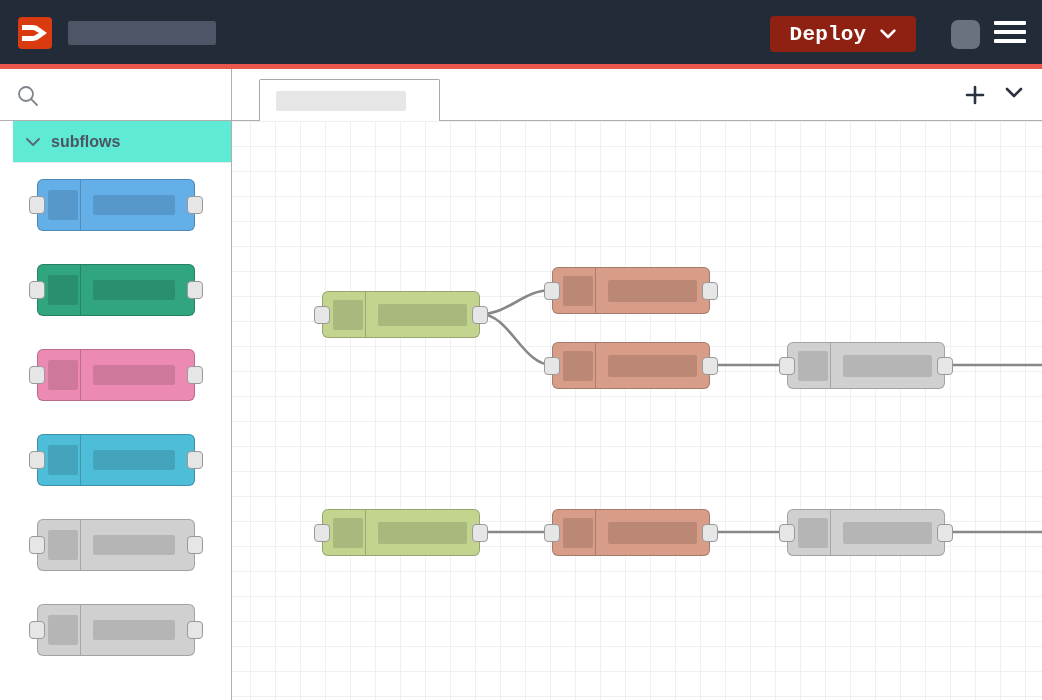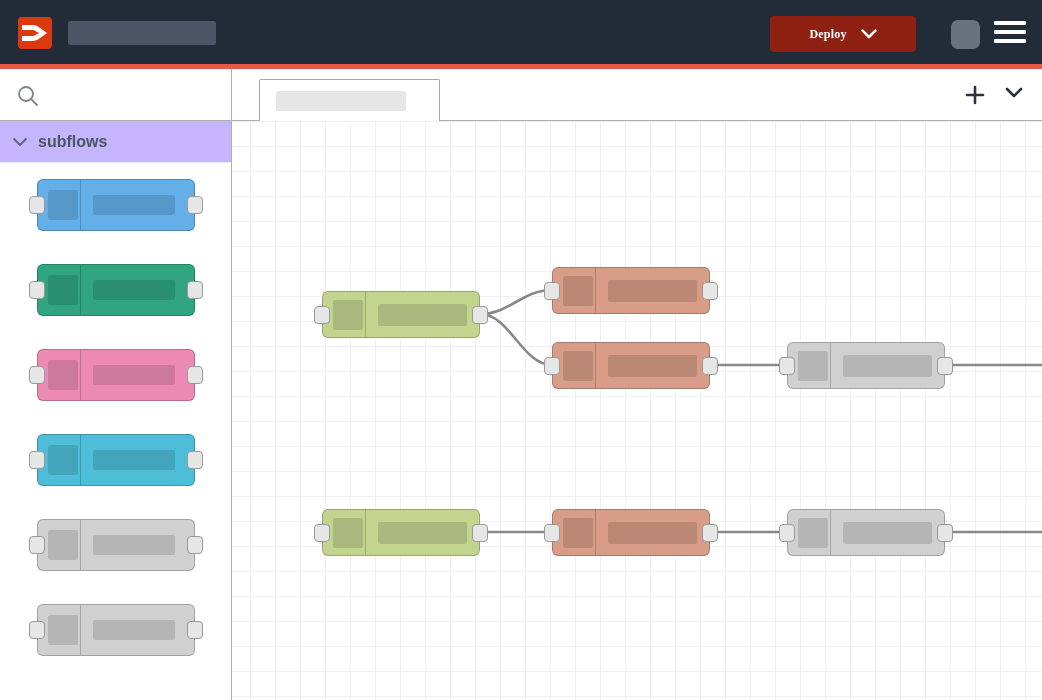--- a/index.html
+++ b/index.html
@@ -61,24 +61,24 @@
     display: flex;
     align-items: center;
     justify-content: center;
     gap: 14px;
     cursor: pointer;
     border: none;
     padding: 0;
   }
   .deploy-label {
     color: #ffffff;
-    font-size: 12px;
+    font-size: 21px;
     font-weight: bold;
     letter-spacing: 0.2px;
-    font-family: Liberation Serif, serif;
+    font-family: Liberation Mono, monospace;
   }
   .deploy-caret { display:block; }
   .user-btn {
     position: absolute;
     right: 62px; top: 20px;
     width: 29px; height: 29px;
     background: #69737f;
     border-radius: 7px;
     cursor: pointer;
   }
@@ -115,26 +115,27 @@
     border-bottom: 1px solid #afafaf;
     box-sizing: border-box;
   }
   .search-icon {
     position: absolute;
     left: 17px; top: 16px;
   }
   .palette-category {
     position: relative;
     height: 42px;
-    background: #c4b5fd;
+    background: #5eead4;
     border-bottom: 1px solid #e4e8ef;
     display: flex;
     align-items: center;
     cursor: pointer;
     box-sizing: border-box;
+    margin-left: 13px;
   }
   .cat-chevron {
     margin-left: 12px;
     margin-right: 10px;
     display: block;
   }
   .cat-label {
     font-size: 16px;
     color: #4b5563;
     font-weight: bold;

